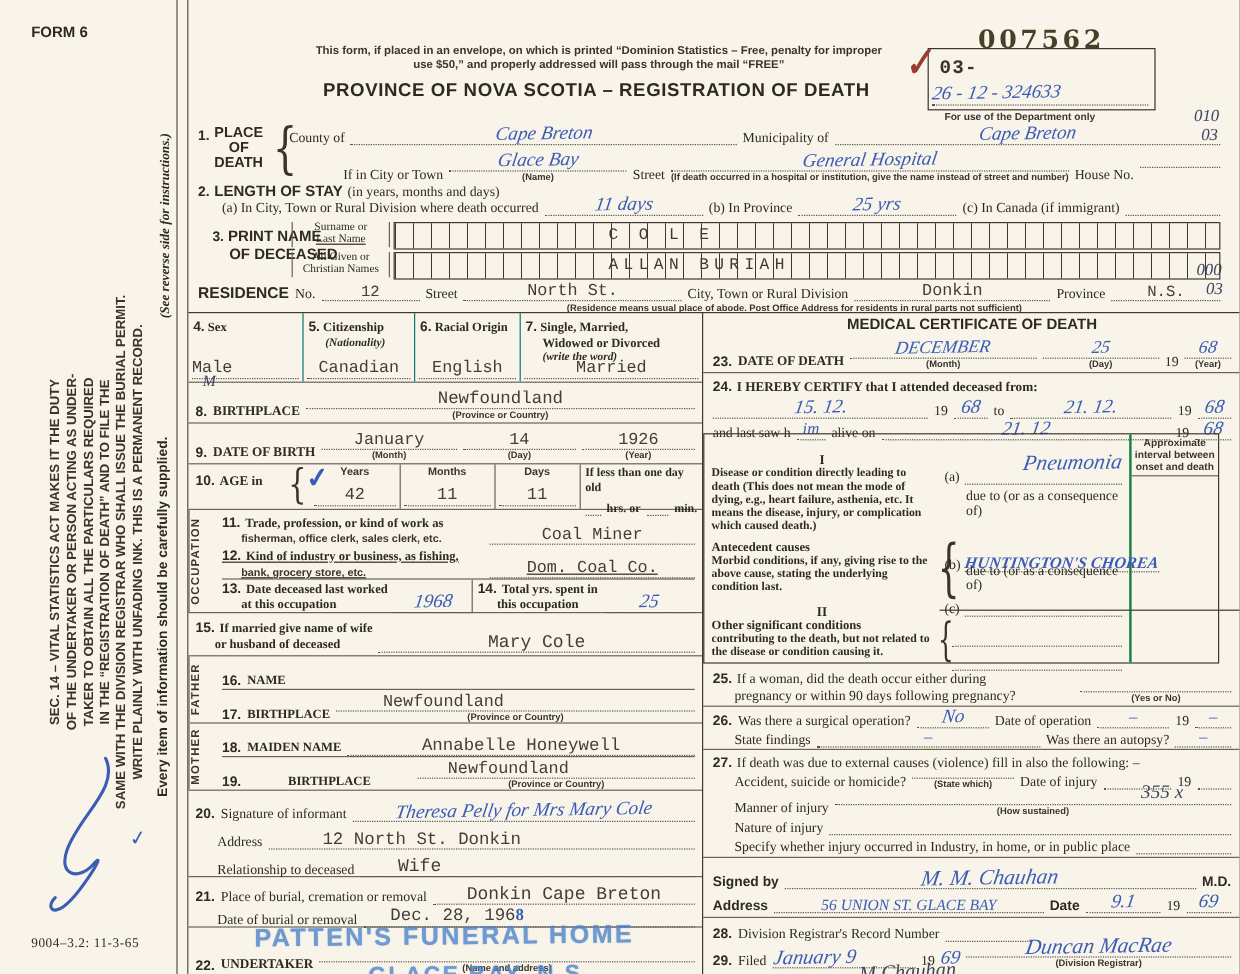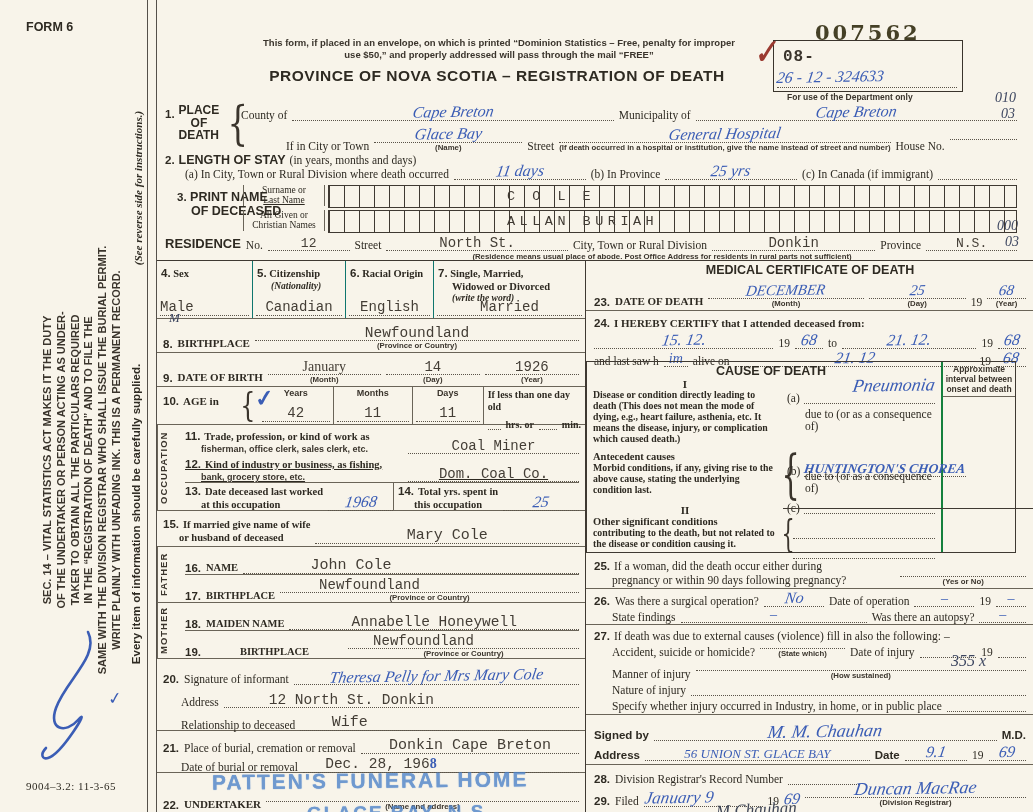--- a/index.html
+++ b/index.html
@@ -130,21 +130,21 @@
   <div id="formarea">
 
     <div id="mailnote">
       <div>This form, if placed in an envelope, on which is printed “Dominion Statistics – Free, penalty for improper</div>
       <div>use $50,” and properly addressed will pass through the mail “FREE”</div>
     </div>
     <div id="title">PROVINCE OF NOVA SCOTIA – REGISTRATION OF DEATH</div>
 
     <div id="stampnum">007562</div>
     <div id="deptbox"></div>
-    <div id="deptprefix">08-</div>
+    <div id="deptprefix">03-</div>
     <div id="regnum">
       <span class="hw script">26 - 12 - 324633</span>
     </div>
     <div id="deptcap">For use of the Department only</div>
     <div id="redcheck">✓</div>
     <div class="margnum" style="left:838px;top:90px;">010</div>
     <div class="margnum" style="left:844px;top:106px;">03</div>
     <div class="margnum" style="left:840px;top:218px;">000</div>
     <div class="margnum" style="left:848px;top:234px;">03</div>
 
@@ -283,21 +283,21 @@
             </span>
           <span class="cap">(Province or Country)</span>
         </span>
       </div>
 
       <div class="lrow row" style="height:34px;">
         <span class="num">9.</span>
         <span class="hdr" style="font-size:11px;">DATE OF BIRTH</span>
         <span class="fw" style="flex:1.2;">
           <span class="fill">
-              <span class="tw" style="font-size:14px;font-family:Liberation Serif, serif;">January</span>
+              <span class="tw" style="font-size:14px;">January</span>
             </span>
           <span class="cap">(Month)</span>
         </span>
         <span class="fw" style="flex:1;">
           <span class="fill">
               <span class="tw" style="font-size:14px;">14</span>
             </span>
           <span class="cap">(Day)</span>
         </span>
         <span class="fw" style="flex:1;">
@@ -398,23 +398,20 @@
             <span class="tw" style="font-size:15px;">Mary Cole</span>
           </span>
       </div>
 
       <div class="lrow grp" style="height:56px;padding:0;">
         <div class="vlab">FATHER</div>
         <div class="grpc">
           <div class="row" style="height:26px;border-bottom:1px solid #6a6458;">
             <span class="num">16.</span>
             <span class="hdr" style="font-size:10.5px;">NAME</span>
-            <span class="fill">
-                <span class="tw" style="font-size:15px;position:relative;left:-60px;">John Cole</span>
-              </span>
           </div>
           <div class="row" style="height:27px;">
             <span class="num">17.</span>
             <span class="hdr" style="font-size:10.5px;">BIRTHPLACE</span>
             <span class="fw" style="flex:1;">
               <span class="fill">
                   <span class="tw" style="font-size:14px;position:relative;left:-60px;">Newfoundland</span>
                 </span>
               <span class="cap">(Province or Country)</span>
             </span>
@@ -554,21 +551,20 @@
               <span class="hw script">21. 12</span>
             </span>
           <span class="lb">19</span>
           <span class="fill" style="flex:.25;">
               <span class="hw script">68</span>
             </span>
         </div>
       </div>
 
       <div class="codbox" style="margin-right:18px;">
-        <div id="codtitle">CAUSE OF DEATH</div>
         <div class="coddesc">
           <div class="roman" style="margin-top:14px;">I</div>
           <div>Disease or condition directly lead­ing to death (This does not mean the mode of dying, e.g., heart fail­ure, asthenia, etc. It means the disease, injury, or complication which caused death.)</div>
           <div style="margin-top:6px;font-size:10.5px;">Antecedent causes</div>
           <div>Morbid conditions, if any, giving rise to the above cause, stating the underlying condition last.</div>
           <div class="roman" style="margin-top:8px;">II</div>
           <div style="font-size:10.5px;">Other significant conditions</div>
           <div>contributing to the death, but not related to the disease or condi­tion causing it.</div>
         </div>
         <div class="codmain">

